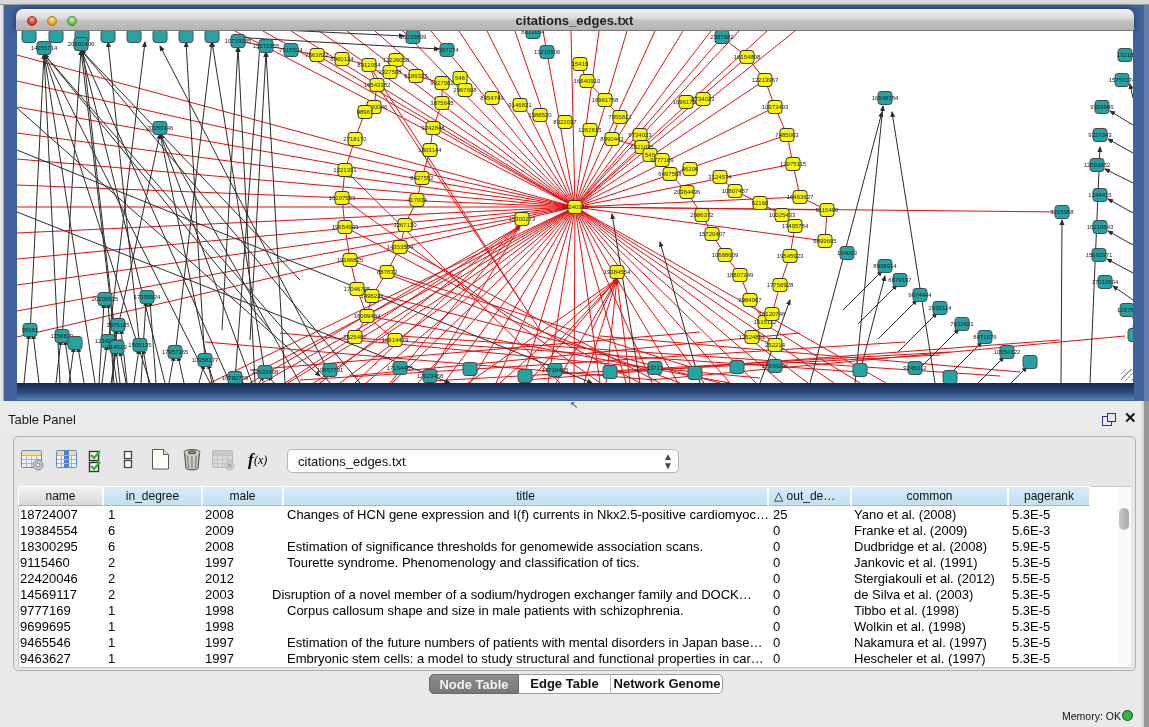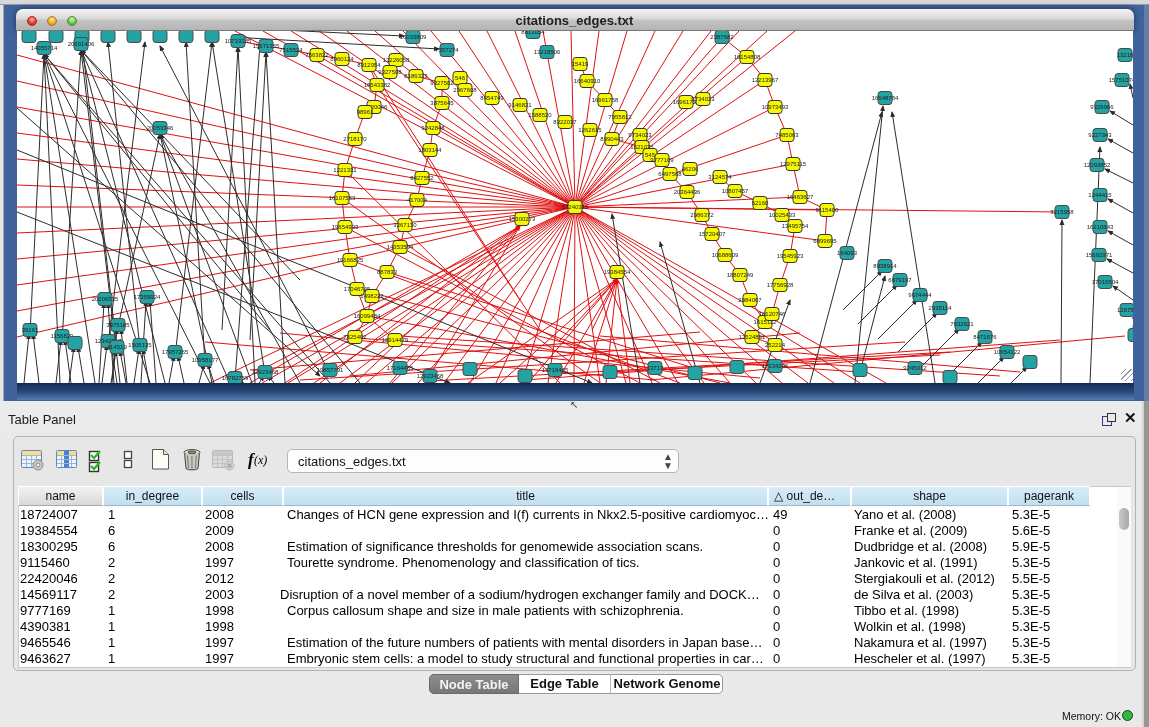--- a/index.html
+++ b/index.html
@@ -680,41 +680,41 @@
 <text x="6" y="14" font-family="Liberation Serif, serif" font-size="12" font-style="italic" fill="#000">(x)</text>
 </g>
 </svg>
   </div>
 <div class="abs" id="combo"></div>
 <div class="abs" id="combotext">citations_edges.txt</div>
 <div class="abs" id="comboarrows">▲<br>▼</div>
 <div class="abs" id="tablebg"></div>
 <div class="hcell" style="left:18px;width:85px;background:linear-gradient(#f2f2f2,#d8d8d8);border-bottom:1px solid #aaa;">name</div>
 <div class="hcell" style="left:103px;width:99px;">in_degree</div>
-<div class="hcell" style="left:202px;width:81px;">cells</div>
+<div class="hcell" style="left:202px;width:81px;">male</div>
 <div class="hcell" style="left:283px;width:485px;">title</div>
 <div class="hcell" style="left:768px;width:83px;text-align:left;padding-left:5px;">△ out_de…</div>
-<div class="hcell" style="left:851px;width:157px;">shape</div>
+<div class="hcell" style="left:851px;width:157px;">common</div>
 <div class="hcell" style="left:1008px;width:82px;">pagerank</div>
 <div class="trow" style="top:507px">
 <span style="left:20px">18724007</span>
     <span style="left:108px">1</span>
     <span style="left:205px">2008</span>
     <span style="left:287px">Changes of HCN gene expression and I(f) currents in Nkx2.5-positive cardiomyoc…</span>
-    <span style="left:773px">49</span>
+    <span style="left:773px">25</span>
     <span style="left:854px">Yano et al. (2008)</span>
     <span style="left:1012px">5.3E-5</span>
   </div>
 <div class="trow" style="top:523px">
 <span style="left:20px">19384554</span>
     <span style="left:108px">6</span>
     <span style="left:205px">2009</span>
     <span style="left:773px">0</span>
     <span style="left:854px">Franke et al. (2009)</span>
-    <span style="left:1012px">5.6E-5</span>
+    <span style="left:1012px">5.6E-3</span>
   </div>
 <div class="trow" style="top:539px">
 <span style="left:20px">18300295</span>
     <span style="left:108px">6</span>
     <span style="left:205px">2008</span>
     <span style="left:287px">Estimation of significance thresholds for genomewide association scans.</span>
     <span style="left:773px">0</span>
     <span style="left:854px">Dudbridge et al. (2008)</span>
     <span style="left:1012px">5.9E-5</span>
   </div>
@@ -732,36 +732,36 @@
     <span style="left:108px">2</span>
     <span style="left:205px">2012</span>
     <span style="left:773px">0</span>
     <span style="left:854px">Stergiakouli et al. (2012)</span>
     <span style="left:1012px">5.5E-5</span>
   </div>
 <div class="trow" style="top:587px">
 <span style="left:20px">14569117</span>
     <span style="left:108px">2</span>
     <span style="left:205px">2003</span>
-    <span style="left:280px">Disruption of a novel member of a sodium/hydrogen exchanger family and DOCK…</span>
+    <span style="left:272px">Disruption of a novel member of a sodium/hydrogen exchanger family and DOCK…</span>
     <span style="left:773px">0</span>
     <span style="left:854px">de Silva et al. (2003)</span>
     <span style="left:1012px">5.3E-5</span>
   </div>
 <div class="trow" style="top:603px">
 <span style="left:20px">9777169</span>
     <span style="left:108px">1</span>
     <span style="left:205px">1998</span>
     <span style="left:287px">Corpus callosum shape and size in male patients with schizophrenia.</span>
     <span style="left:773px">0</span>
     <span style="left:854px">Tibbo et al. (1998)</span>
     <span style="left:1012px">5.3E-5</span>
   </div>
 <div class="trow" style="top:619px">
-<span style="left:20px">4390381</span>
+<span style="left:20px">9699695</span>
     <span style="left:108px">1</span>
     <span style="left:205px">1998</span>
     <span style="left:773px">0</span>
     <span style="left:854px">Wolkin et al. (1998)</span>
     <span style="left:1012px">5.3E-5</span>
   </div>
 <div class="trow" style="top:635px">
 <span style="left:20px">9465546</span>
     <span style="left:108px">1</span>
     <span style="left:205px">1997</span>

